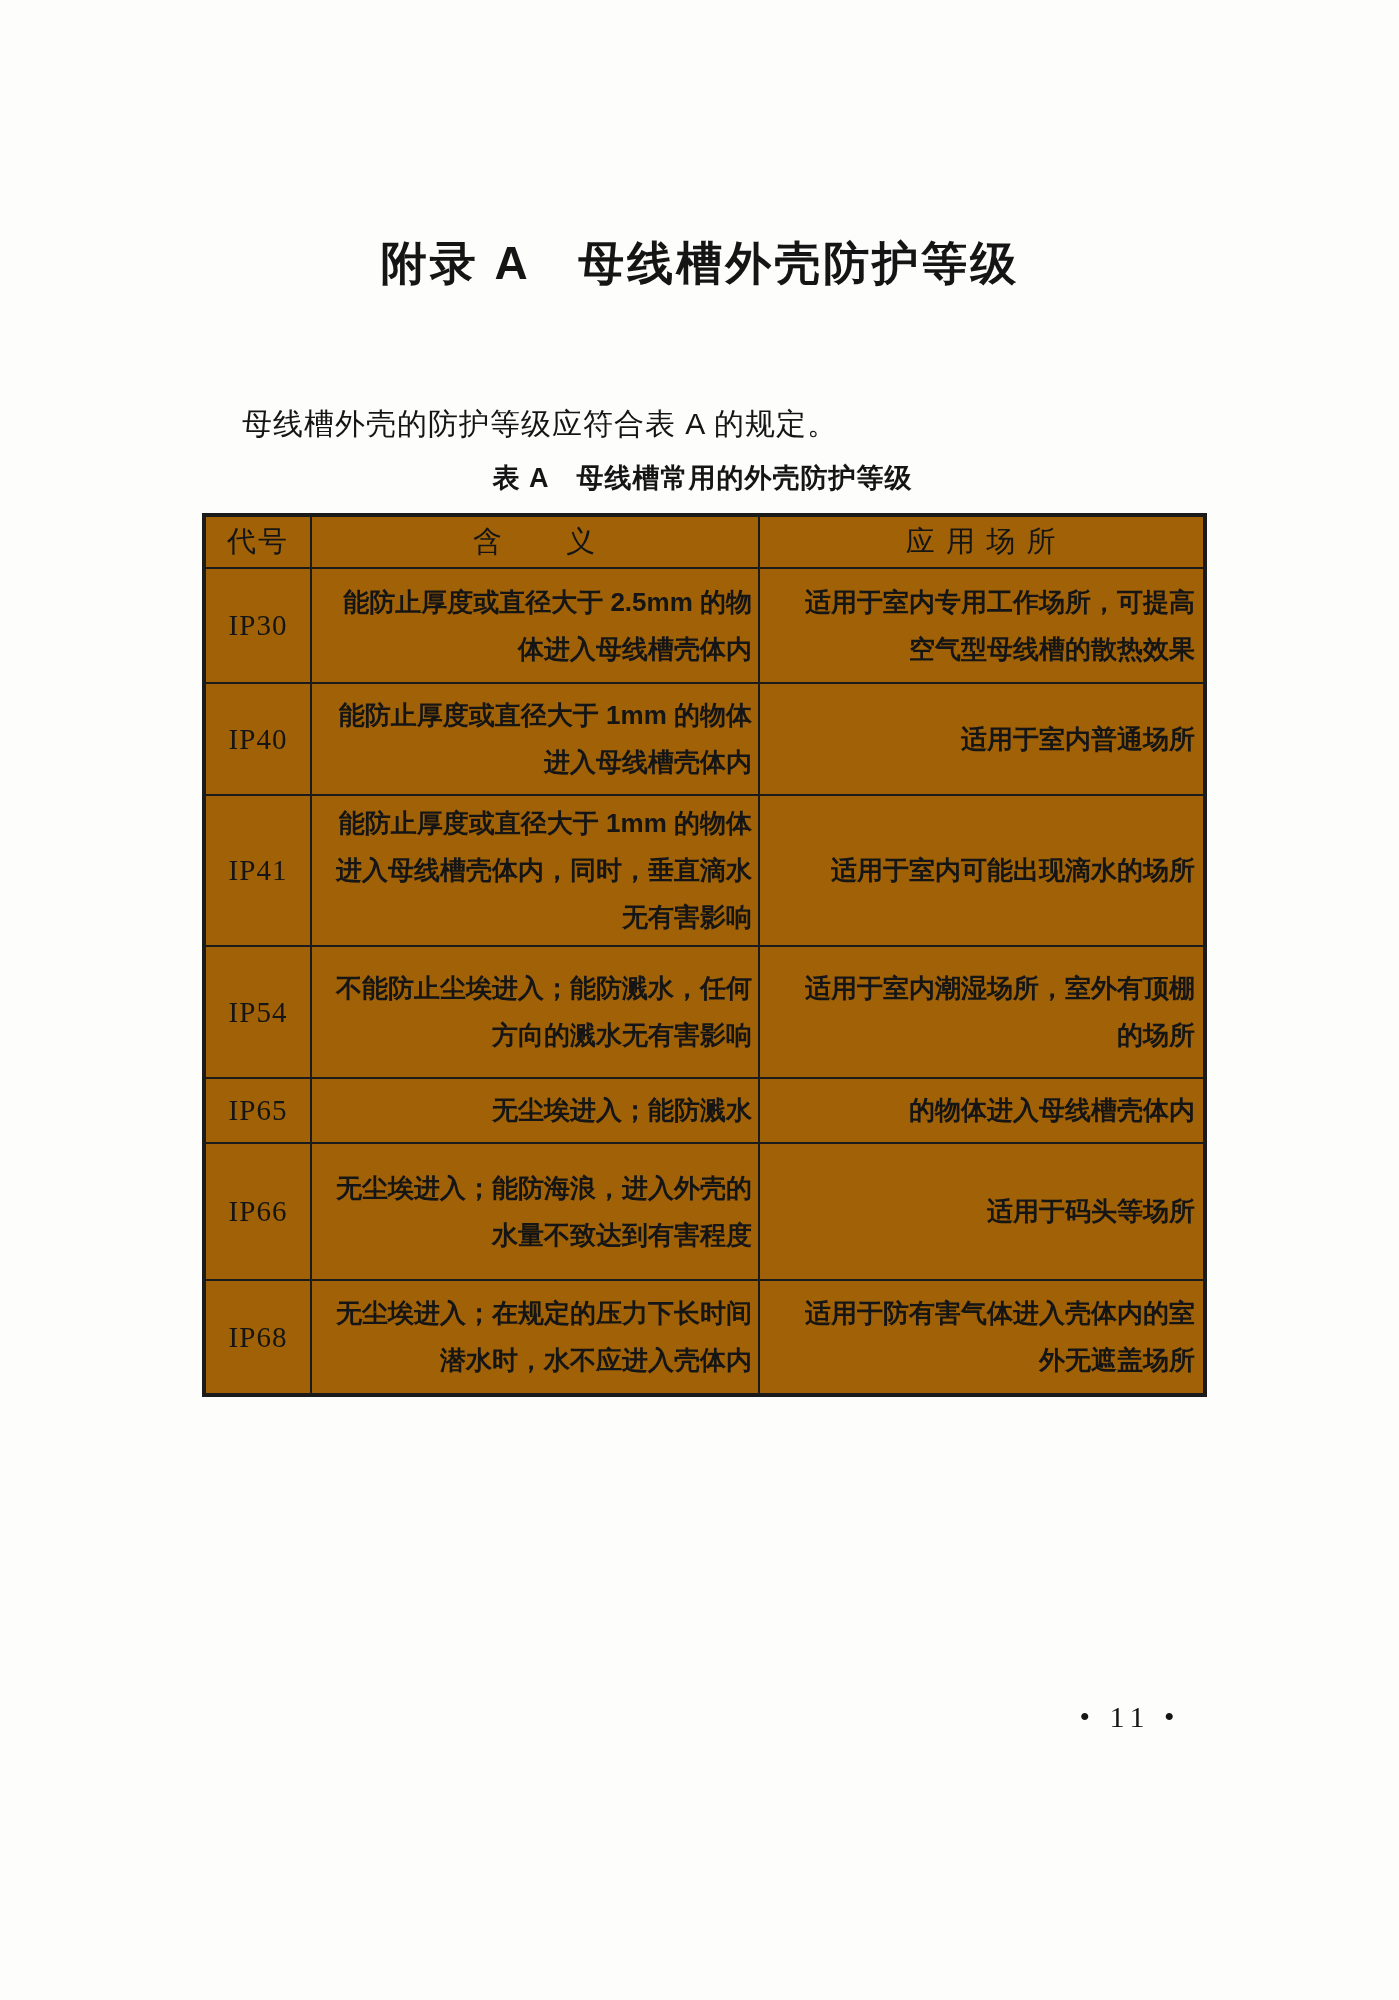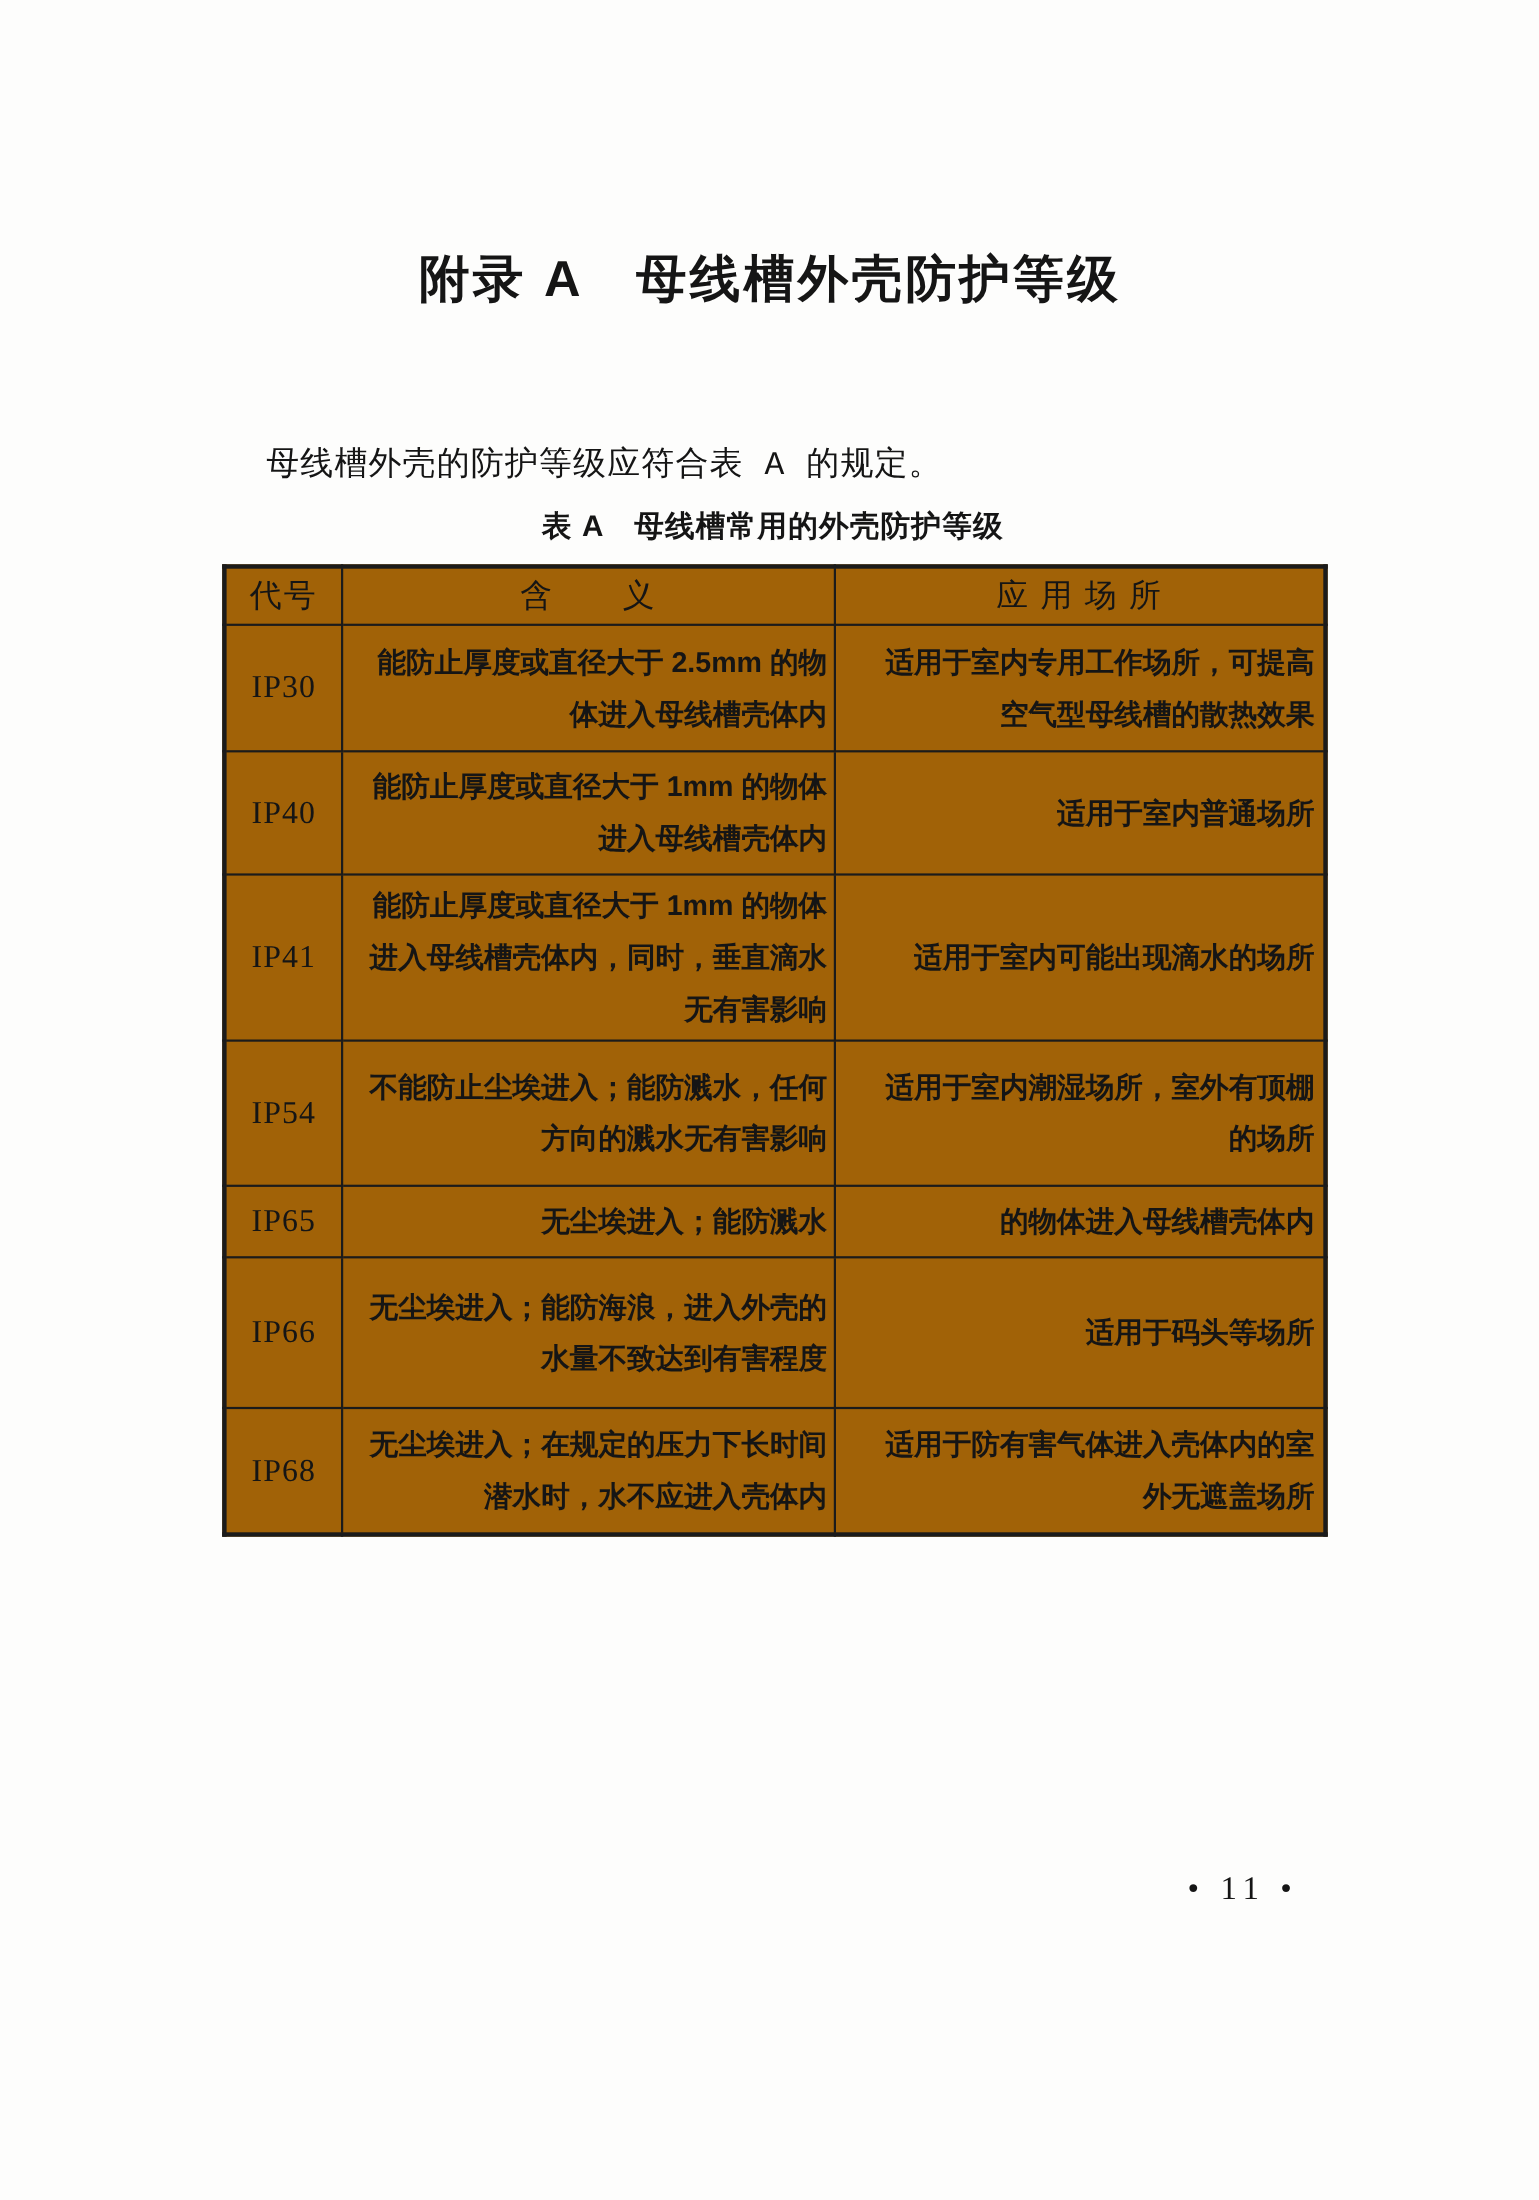--- a/index.html
+++ b/index.html
@@ -7,35 +7,35 @@
     position:relative;
     width:1399px;height:2000px;
     margin:0 auto;
     background:#fdfdfc;
     color:#151515;
     overflow:hidden;
     font-family:"Liberation Serif", serif;
   }
   .doc-title{
     position:absolute;
-    left:190px;top:224px;width:1020px;
+    left:190px;top:234px;width:1020px;
     margin:0;
     text-align:center;
     font-family:"Liberation Sans", sans-serif;
     font-weight:bold;
     font-size:46px;
     line-height:58px;
     letter-spacing:3px;
     white-space:nowrap;
   }
   .intro{
     position:absolute;
     left:202px;top:402px;width:1001px;
     margin:0;
-    font-family:Liberation Mono, monospace;
+    font-family:Liberation Sans, sans-serif;
     font-size:30px;
     line-height:44px;
     text-indent:40px;
     letter-spacing:1px;
   }
   .tbl-caption{
     position:absolute;
     left:202px;top:458px;width:1001px;
     text-align:center;
     font-family:"Liberation Sans", sans-serif;

